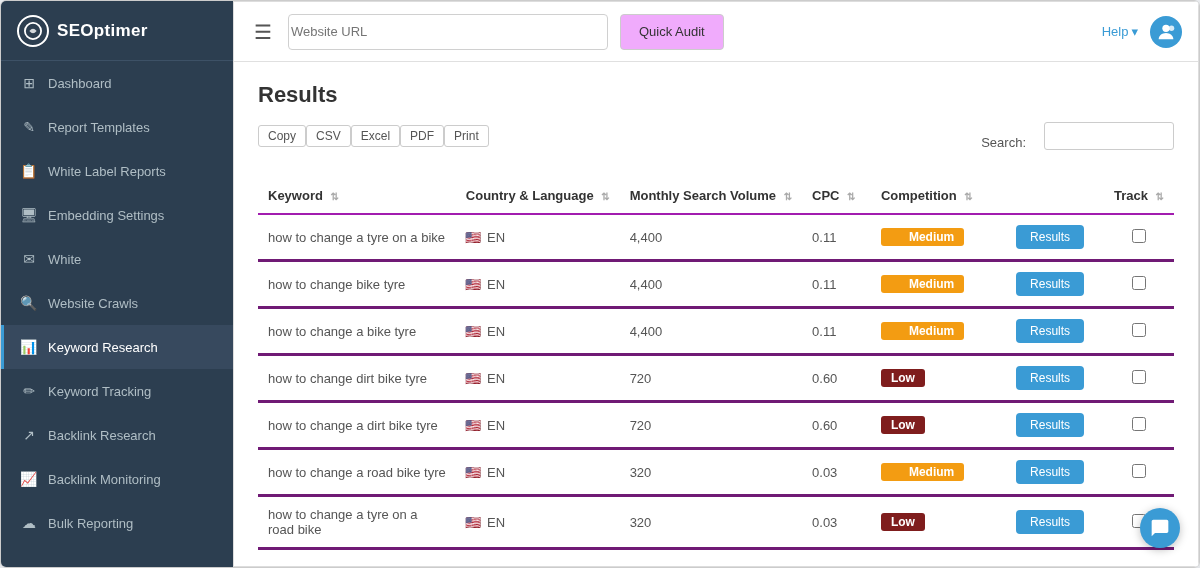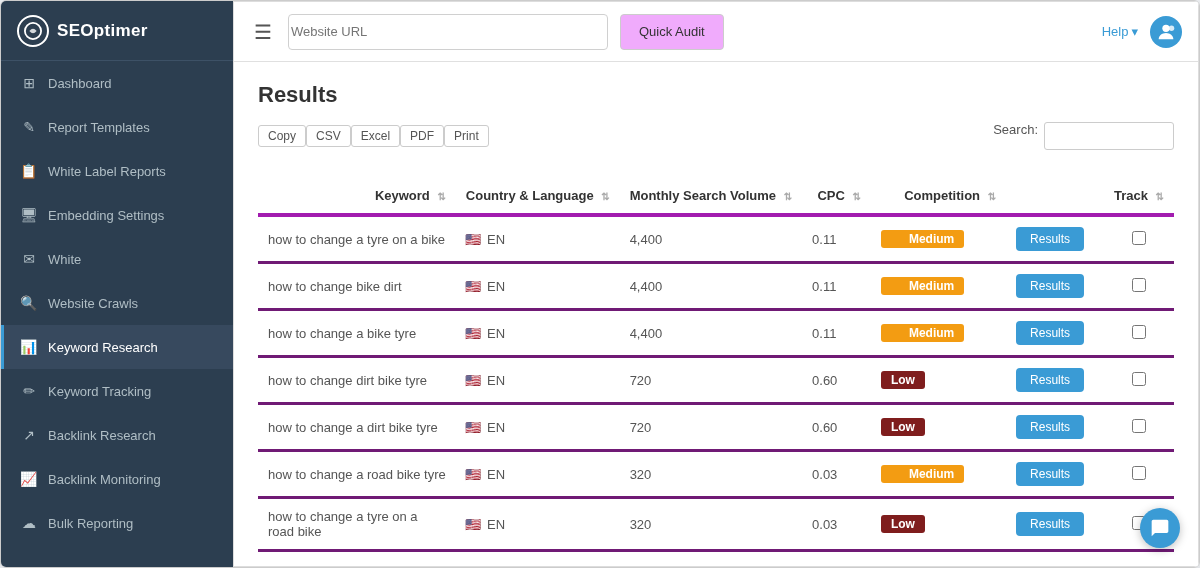--- a/index.html
+++ b/index.html
@@ -165,46 +165,46 @@
       border: 1px solid #ccc;
       border-radius: 3px;
       background: #fff;
       font-size: 12px;
       cursor: pointer;
       color: #555;
     }
     .toolbar-search {
       margin-left: auto;
       display: flex;
-      align-items: flex-start;
-      gap: 6px;
+      align-items: flex-end;
+      gap: 18px;
     }
     .search-label { font-size: 13px; color: #555; }
     .search-input {
       height: 28px;
       border: 1px solid #ccc;
       border-radius: 3px;
       padding: 0 8px;
       font-size: 12px;
       width: 130px;
       outline: none;
     }
 
     
     .results-table {
       width: 100%;
       border-collapse: collapse;
     }
     .results-table th {
-      text-align: right;
+      text-align: left;
       padding: 10px 10px;
       font-size: 13px;
       font-weight: 700;
       color: #333;
-      border-bottom: 4px solid #a21caf;
+      border-bottom: 2px solid #a21caf;
       white-space: nowrap;
     }
     .results-table th .sort-icon {
       display: inline-block;
       margin-left: 4px;
       color: #aaa;
       font-size: 10px;
     }
     .results-table td {
       padding: 10px 10px;
@@ -402,21 +402,21 @@
       <span class="badge badge-medium">Medium</span>
     </td>
     <td class="col-results">
       <button class="results-btn">Results</button>
     </td>
     <td class="col-track" style="text-align:center;">
       <input type="checkbox" class="track-checkbox" style="">
     </td>
   </tr>
             <tr>
-    <td class="col-keyword">how to change bike dirt</td>
+    <td class="col-keyword">how to change bike tyre</td>
     <td class="col-country">
       <div class="flag-cell">
         <span>🇺🇸</span>
         <span>EN</span>
       </div>
     </td>
     <td class="col-volume">4,400</td>
     <td class="col-cpc">0.11</td>
     <td class="col-competition">
       <span class="badge badge-medium">Medium</span>

